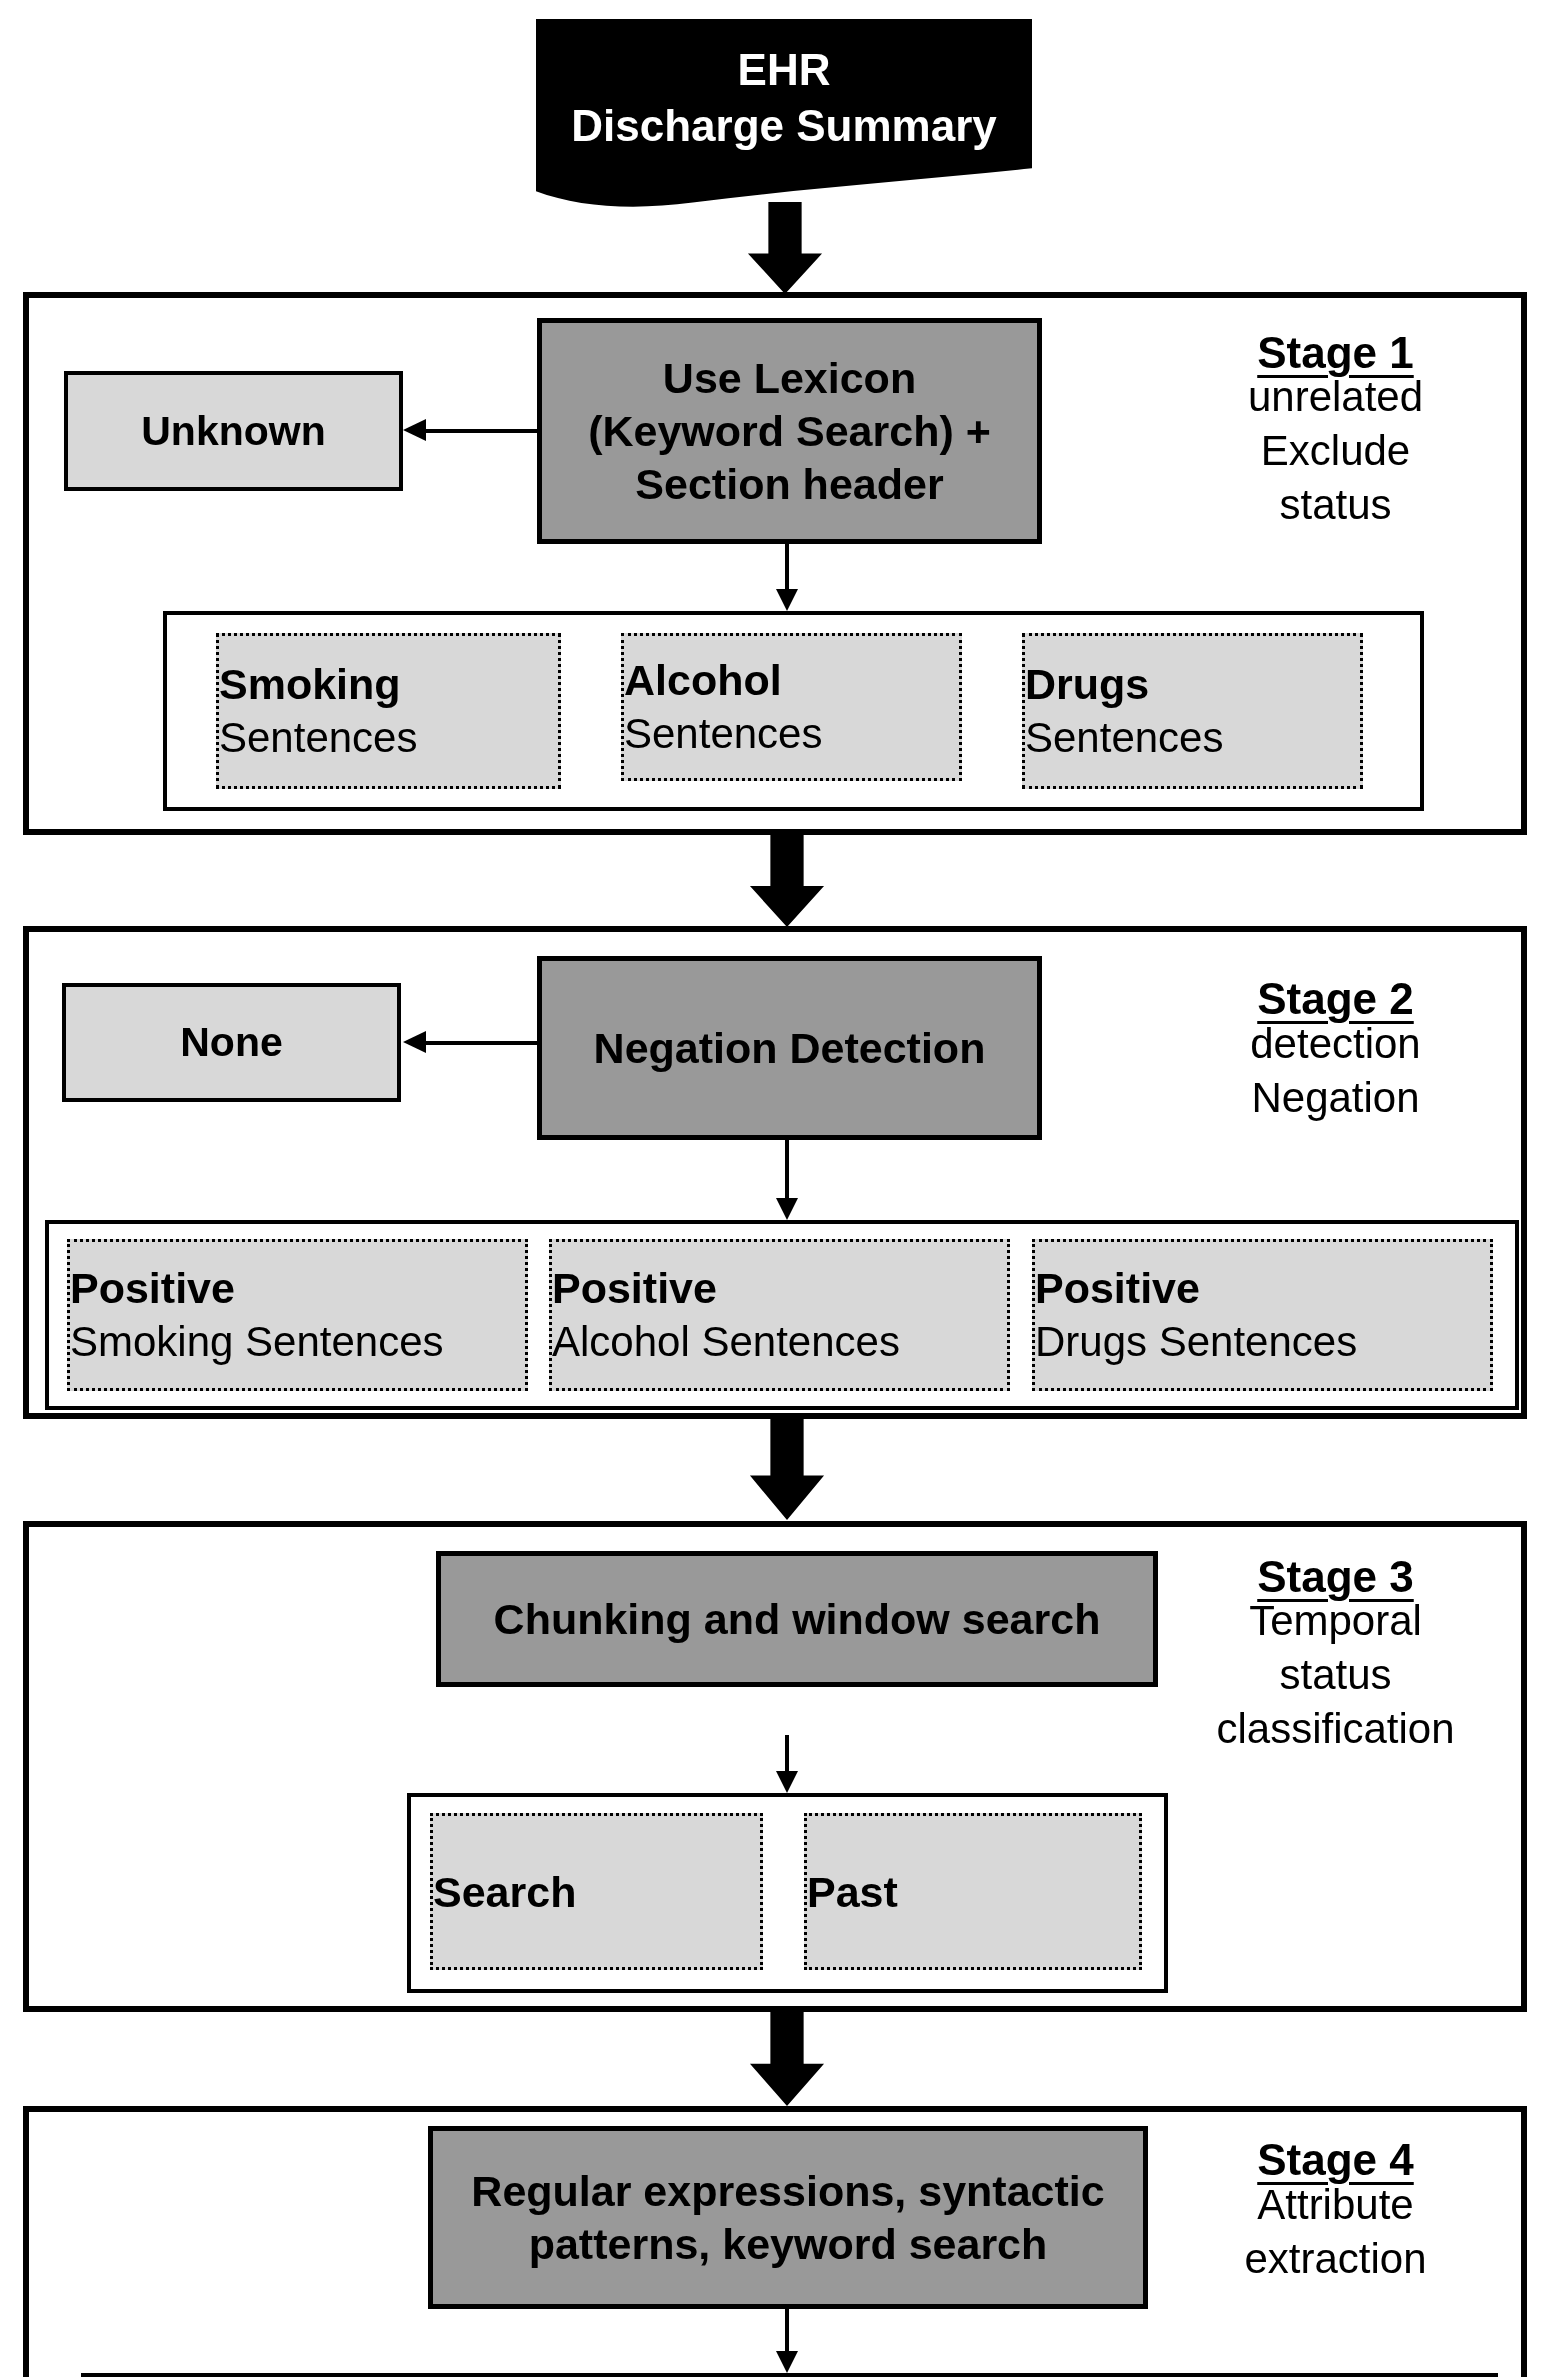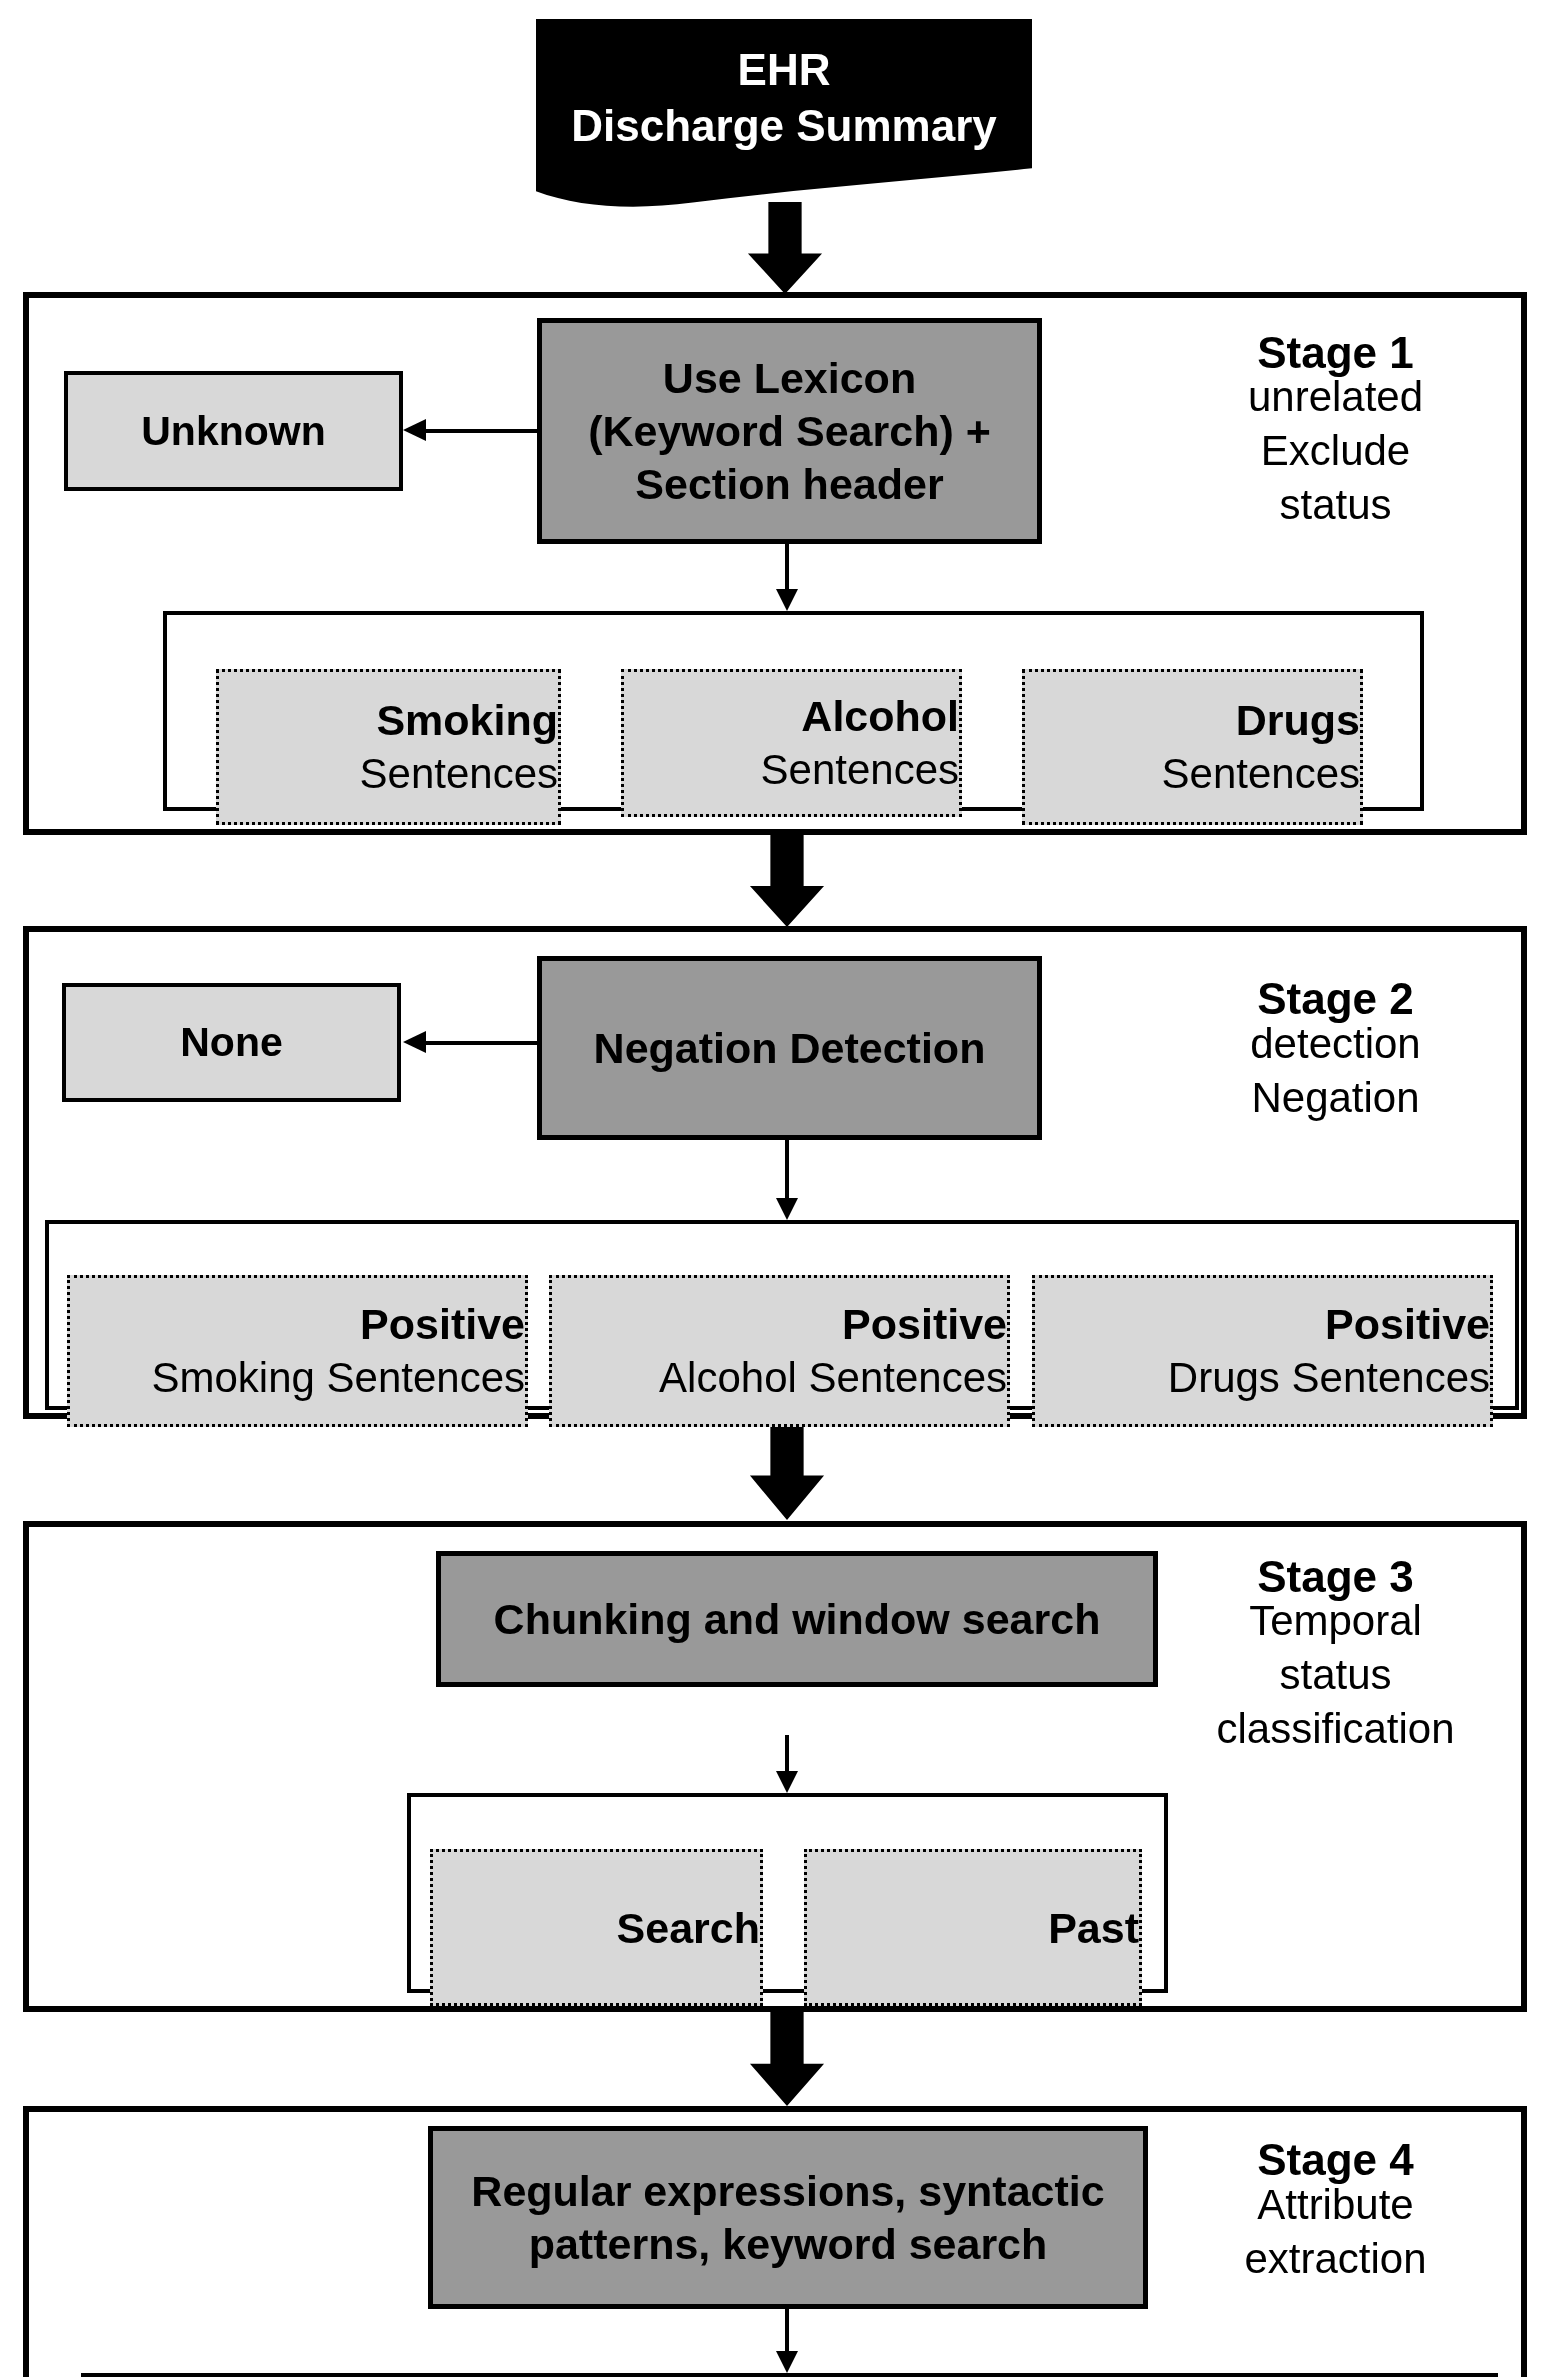--- a/index.html
+++ b/index.html
@@ -23,27 +23,27 @@
 
   
   .lightbox{background:#d8d8d8;border:4.8px solid #000;display:flex;align-items:center;
             justify-content:center;font-weight:bold;font-size:41px;}
 
   
   .outcontainer{background:#fff;border:4.8px solid #000;}
 
   
   .dotted{background:#d8d8d8;border:3.8px dotted #000;display:flex;flex-direction:column;
-          align-items:flex-end;justify-content:center;text-align:center;
-          font-size:42px;line-height:54px;margin-top:36px;}
+          align-items:flex-start;justify-content:center;text-align:center;
+          font-size:42px;line-height:54px;}
   .dotted .b{font-weight:bold;font-size:43px;}
 
   
   .stage-title{font-size:44px;font-weight:bold;text-align:center;
-               text-decoration-thickness:3.3px;text-underline-offset:6.7px;}
+               text-decoration:underline;text-decoration-thickness:3.3px;text-underline-offset:6.7px;}
   .stage-sub{font-size:42px;line-height:54px;text-align:center;}
 
   
   .vline{background:#000;width:4.3px;}
   .hline{background:#000;height:4.3px;}
   .head-down{width:0;height:0;border-left:11.4px solid transparent;border-right:11.4px solid transparent;
              border-top:22px solid #000;}
   .head-left{width:0;height:0;border-top:11.4px solid transparent;border-bottom:11.4px solid transparent;
              border-right:23px solid #000;}
 

